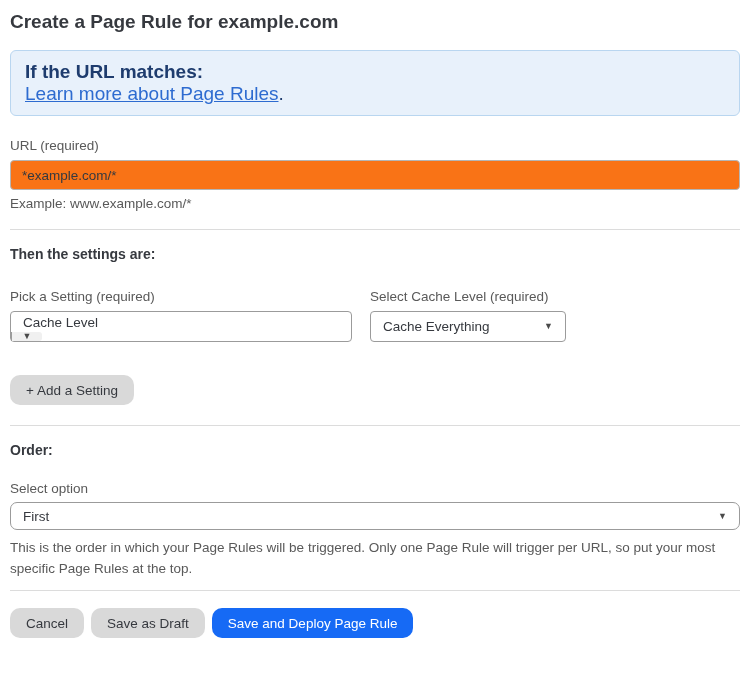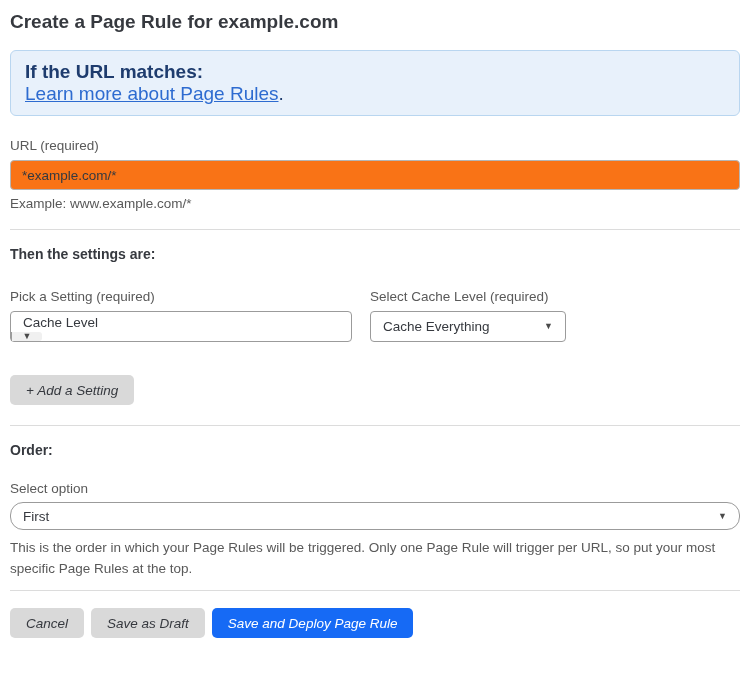--- a/index.html
+++ b/index.html
@@ -142,37 +142,36 @@
   .setting-select { width: 342px; flex-direction: column; }
   .cache-select  { width: 196px; }
 
   .btn {
     display: inline-flex;
     align-items: center;
     justify-content: center;
     height: 30px;
     padding: 0 16px;
     border: none;
-    border-radius: 5px;
+    border-radius: 10px;
     font-family: "Liberation Sans", sans-serif;
     font-size: 13.5px;
     cursor: pointer;
     white-space: nowrap;
-    font-style: italic;
   }
   .btn-gray { background: var(--button-gray); color: var(--text-dark); }
   .btn-primary { background: var(--primary-button); color: #ffffff; }
 
   .add-setting-btn { margin-top: 33px; }
 
   .order-select {
     margin-top: 5px;
     height: 28px;
     width: 100%;
-    border-radius: 13px;
+    border-radius: 7px;
   }
   .order-select .select-text { padding: 0 12px; }
 
   .order-help {
     margin-top: 7px;
     font-size: 13.5px;
     line-height: 21px;
     color: var(--text-gray);
     max-width: 730px;
   }

